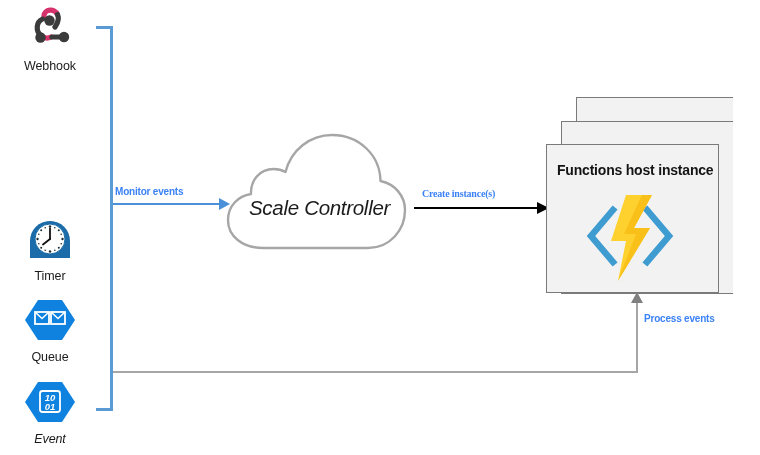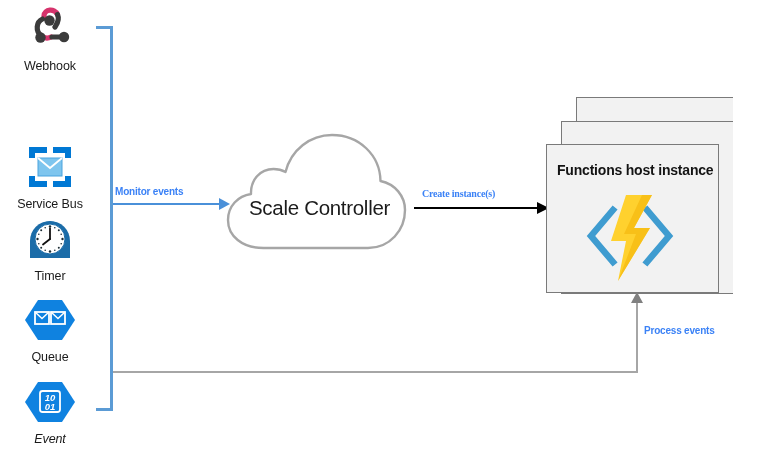--- a/index.html
+++ b/index.html
@@ -76,20 +76,21 @@
   
   .cloud-wrap { position: absolute; }
   .cloud-text {
     position: absolute;
     left: 0; right: 0;
     text-align: center;
     font-size: 20.5px;
     color: #1b1b1b;
     white-space: nowrap;
     letter-spacing: -0.3px;
+    font-style: italic;
   }
 
   
   .hostbox {
     position: absolute;
     background: #f2f2f2;
     border: 1px solid #7a7a7a;
     box-sizing: border-box;
   }
   .hostbox-title {
@@ -119,39 +120,20 @@
         </g>
         <circle cx="25.5" cy="14.5" r="5.2" fill="#3b3b3b"></circle>
         <circle cx="16.5" cy="31.5" r="5.2" fill="#3b3b3b"></circle>
         <circle cx="40" cy="31" r="5.2" fill="#3b3b3b"></circle>
       </svg>
     </span>
     <div class="tlabel">Webhook</div>
   </div>
 
 
-  <div class="trigger" style="top:144px;">
-    <span class="glyph">
-      <svg width="50" height="46" viewBox="0 0 50 46">
-        <g fill="#0078d4">
-          <rect x="4" y="3" width="18" height="6"></rect>
-            <rect x="28" y="3" width="18" height="6"></rect>
-          <rect x="4" y="3" width="6" height="11"></rect>
-            <rect x="40" y="3" width="6" height="11"></rect>
-          <rect x="4" y="37" width="18" height="6"></rect>
-            <rect x="28" y="37" width="18" height="6"></rect>
-          <rect x="4" y="32" width="6" height="11"></rect>
-            <rect x="40" y="32" width="6" height="11"></rect>
-        </g>
-        <rect x="13" y="14" width="24" height="18" fill="#7ec5ee" stroke="#4aa3de" stroke-width="1"></rect>
-        <path d="M13 14 L25 24 L37 14" fill="none" stroke="#ffffff" stroke-width="1.8"></path>
-      </svg>
-    </span>
-    <div class="tlabel">Service Bus</div>
-  </div>
 
   <div class="trigger" style="top:297px;">
     <span class="glyph">
       <svg width="54" height="46" viewBox="0 0 54 46">
         <polygon points="15,3 39,3 52,23 39,43 15,43 2,23" fill="#0f82e0"></polygon>
         <rect x="12" y="15" width="14" height="12" fill="none" stroke="#ffffff" stroke-width="1.8"></rect>
         <path d="M12 15 L19 21.5 L26 15" fill="none" stroke="#ffffff" stroke-width="1.5"></path>
         <rect x="28" y="15" width="14" height="12" fill="none" stroke="#ffffff" stroke-width="1.8"></rect>
         <path d="M28 15 L35 21.5 L42 15" fill="none" stroke="#ffffff" stroke-width="1.5"></path>
       </svg>
@@ -251,15 +233,15 @@
       <polygon points="46,9 72,9 54,42 70,42 38,95 46,55 31,55" fill="#ffd12e"></polygon>
       <polygon points="62,9 72,9 54,42 70,42 38,95 56,48 44,48" fill="#f5b912" opacity="0.75"></polygon>
     </svg>
   </span>
 
   <div class="hline" style="left:113px; top:371px; width:525px; background:#a6a6a6; height:2px;"></div>
   <div class="vline2" style="left:636px; top:302px; height:71px; background:#a6a6a6;"></div>
   <div class="arrowhead" style="left:631px; top:292px;
         border-left:6px solid transparent; border-right:6px solid transparent;
         border-bottom:11px solid #808080;"></div>
-  <div class="arrow-label" style="left:644px; top:313px;margin-top:12px;">Process events</div>
+  <div class="arrow-label" style="left:644px; top:313px;">Process events</div>
 
 </div>
 
 </body></html>

